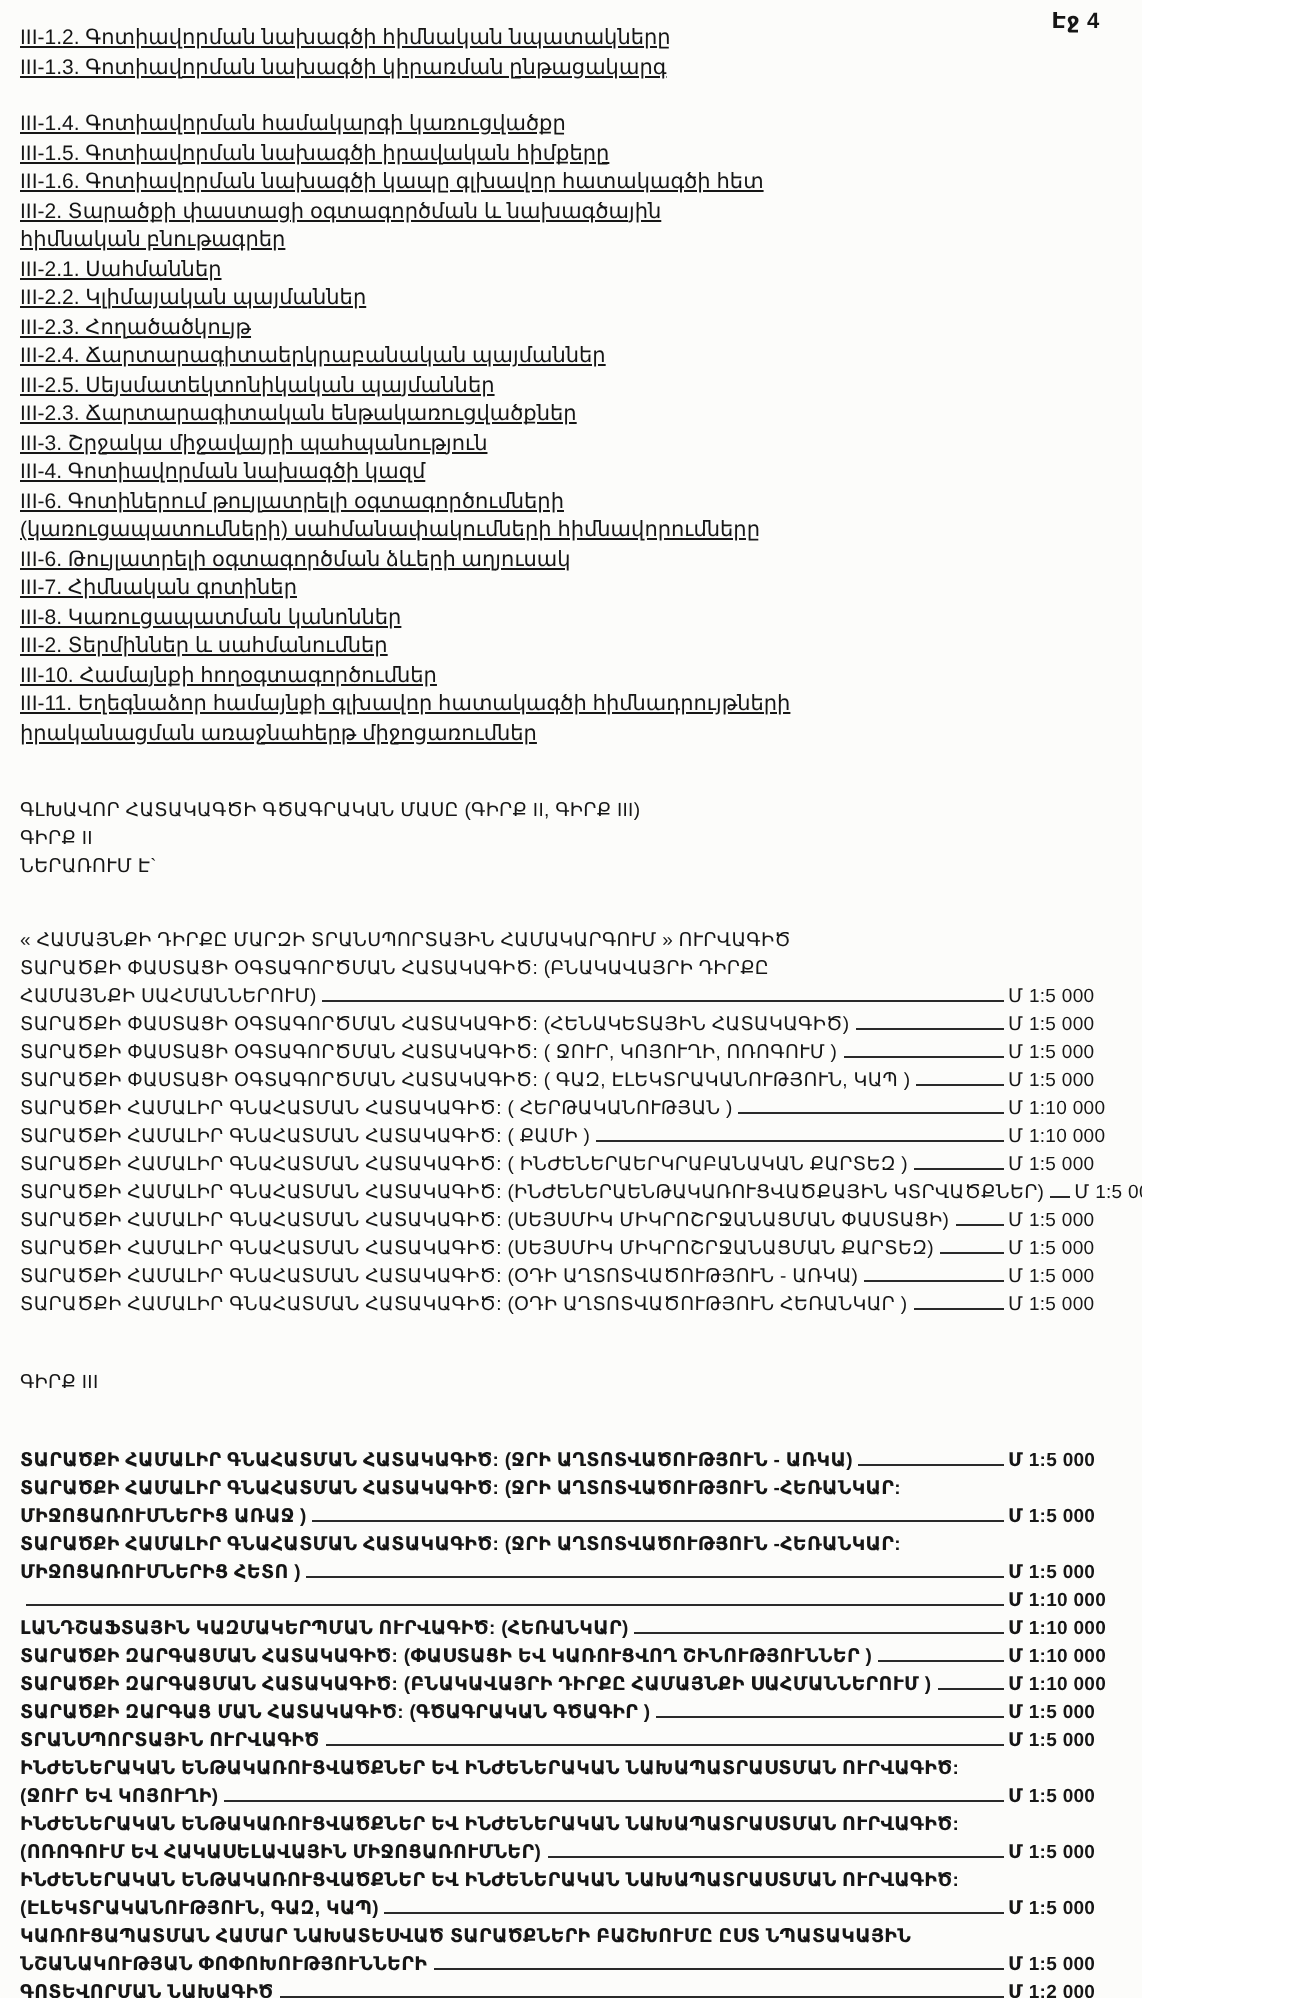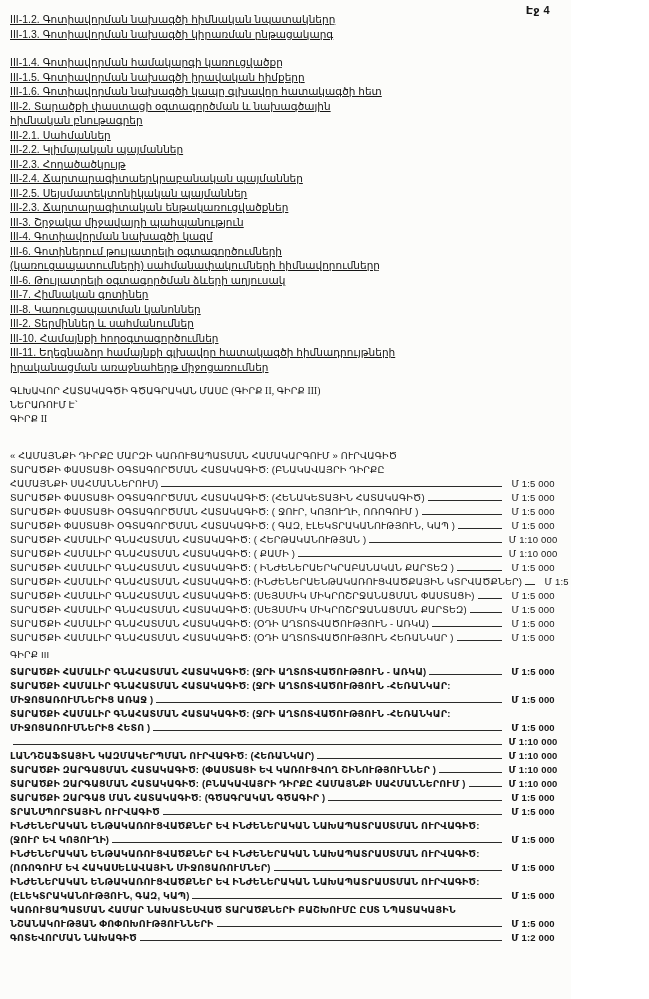--- a/index.html
+++ b/index.html
@@ -6,26 +6,26 @@
   body{background:#ffffff;}
   .page{
     width:571px;height:999px;background:#fcfcfa;color:#161616;
     font-family:"Liberation Sans","DejaVu Sans",sans-serif;
     position:relative;padding:10px 9px 0 10px;box-sizing:border-box;overflow:hidden;
   }
   .pagenum{position:absolute;top:4px;right:21px;font-size:11px;font-weight:700;letter-spacing:0.4px;}
   .toc{margin-top:2px;}
   .toc-line{font-size:10.5px;line-height:14.5px;min-height:14.5px;white-space:nowrap;text-decoration:underline;}
   .spacer-line{height:14px;}
-  .hdrblock{margin-top:10px;font-family:Liberation Serif, serif;}
+  .hdrblock{margin-top:25px;}
   .caps{font-size:9.5px;line-height:14px;min-height:14px;white-space:nowrap;letter-spacing:0.15px;}
   .maplist{margin-top:23px;}
-  .book3-label{margin:3px 0;}
+  .book3-label{margin:25px 0;}
   .srow{display:flex;align-items:baseline;}
-  .srow > .caps{flex:0 0 auto;text-align:center;}
+  .srow > .caps{flex:0 0 auto;}
   .leader{flex:1 1 auto;min-width:10px;height:4px;border-bottom:1px solid #2a2a2a;margin:0 2px 0 3px;}
   .srow .scale{flex:0 0 58px;width:58px;}
 </style>
 </head>
 <body>
 
 <div class="page">
 
   <div class="pagenum">Էջ 4</div>
 
@@ -52,28 +52,28 @@
     <div class="toc-line">III-7. Հիմնական գոտիներ</div>
     <div class="toc-line">III-8. Կառուցապատման կանոններ</div>
     <div class="toc-line">III-2. Տերմիններ և սահմանումներ</div>
     <div class="toc-line">III-10. Համայնքի հողօգտագործումներ</div>
     <div class="toc-line">III-11. Եղեգնաձոր համայնքի գլխավոր հատակագծի հիմնադրույթների</div>
     <div class="toc-line">իրականացման առաջնահերթ միջոցառումներ</div>
   </div>
 
   <div class="hdrblock">
     <div class="caps">ԳԼԽԱՎՈՐ ՀԱՏԱԿԱԳԾԻ ԳԾԱԳՐԱԿԱՆ ՄԱՍԸ (ԳԻՐՔ II, ԳԻՐՔ III)</div>
+    <div class="caps">ԳԻՐՔ II</div>
     <div class="caps">ՆԵՐԱՌՈՒՄ Է`</div>
-    <div class="caps">ԳԻՐՔ II</div>
   </div>
 
   <div class="maplist">
 
     <div class="entry">
-      <div class="caps">« ՀԱՄԱՅՆՔԻ ԴԻՐՔԸ ՄԱՐԶԻ ԿԱՌՈՒՑԱՊԱՏՄԱՆ ՀԱՄԱԿԱՐԳՈՒՄ » ՈՒՐՎԱԳԻԾ</div>
+      <div class="caps">« ՀԱՄԱՅՆՔԻ ԴԻՐՔԸ ՄԱՐԶԻ ՏՐԱՆՍՊՈՐՏԱՅԻՆ ՀԱՄԱԿԱՐԳՈՒՄ » ՈՒՐՎԱԳԻԾ</div>
     </div>
 
     <div class="entry">
       <div class="caps">ՏԱՐԱԾՔԻ ՓԱՍՏԱՑԻ ՕԳՏԱԳՈՐԾՄԱՆ ՀԱՏԱԿԱԳԻԾ: (ԲՆԱԿԱՎԱՅՐԻ ԴԻՐՔԸ</div>
       <div class="srow">
         <span class="caps">ՀԱՄԱՅՆՔԻ ՍԱՀՄԱՆՆԵՐՈՒՄ)</span>
         <span class="leader"></span>
         <span class="caps scale">Մ 1:5 000</span>
       </div>
     </div>

